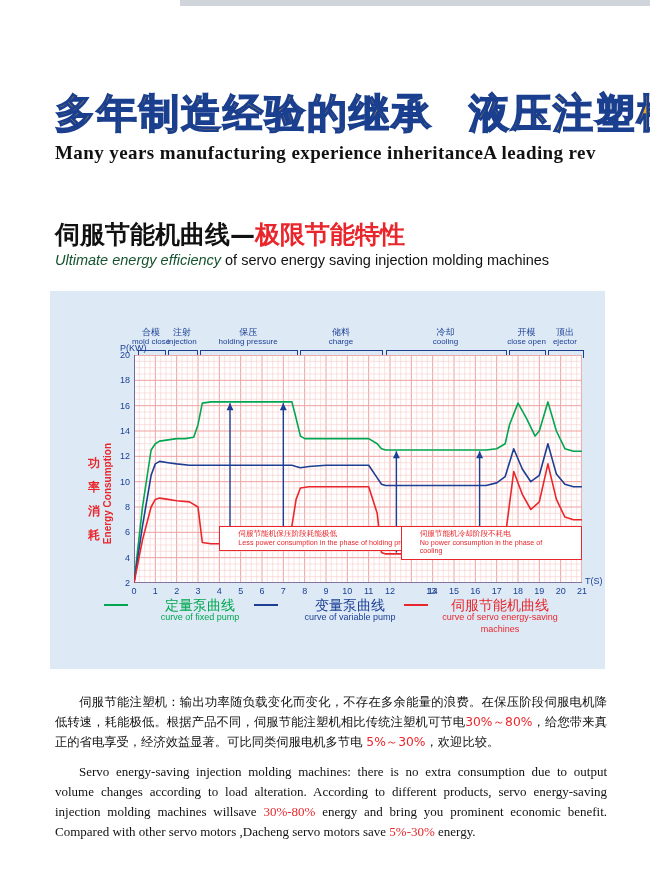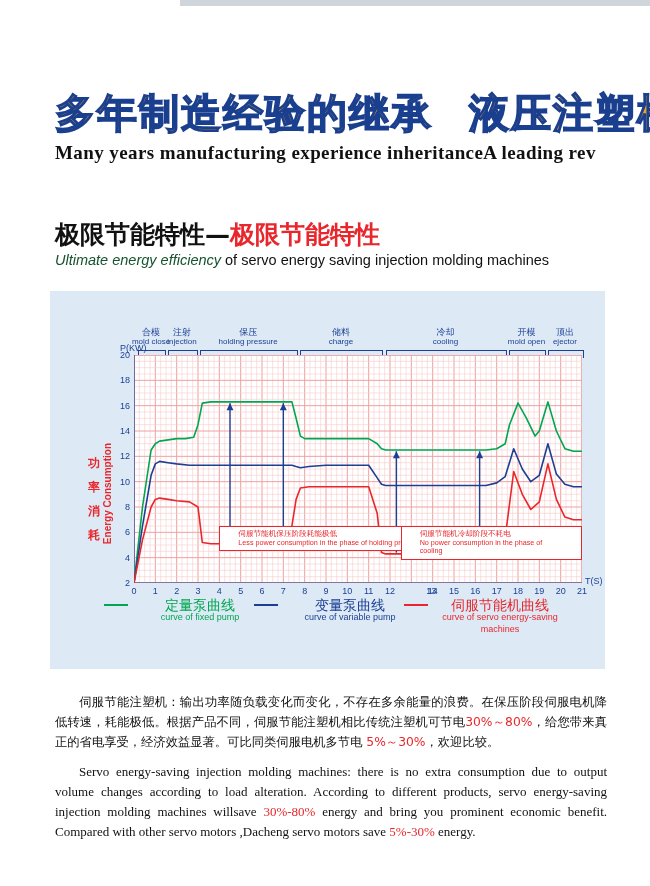--- a/index.html
+++ b/index.html
@@ -123,21 +123,21 @@
 <div class="topbar"></div>
 
 <div class="banner">
   <div class="banner-cn">
     <span>多年制造经验的继承</span><span class="gap"></span><span>液压注塑机</span>
   </div>
   <div class="banner-en">Many years manufacturing experience inheritanceA leading rev</div>
 </div>
 
 <div class="sec-title">
-  <span>极限节能特性—</span><span class="red">极限节能特性</span>
+  <span>伺服节能机曲线—</span><span class="red">极限节能特性</span>
 </div>
 <div class="sec-sub">
   <span class="red">Ultimate energy efficiency</span><span> of servo energy saving injection molding machines</span>
 </div>
 
 <div class="panel">
 
   <div class="phases" id="phases">
       <div class="phase" style="left: 69.0667px; top: 24px; width: 64px;">
         <span class="cn">合模</span>
@@ -159,21 +159,21 @@
         <span class="en">charge</span>
       </div>
       <div class="phase-tick" style="left: 250.4px; width: 81.0667px;"></div>
       <div class="phase" style="left: 363.467px; top: 24px; width: 64px;">
         <span class="cn">冷却</span>
         <span class="en">cooling</span>
       </div>
       <div class="phase-tick" style="left: 335.733px; width: 119.467px;"></div>
       <div class="phase" style="left: 444.533px; top: 24px; width: 64px;">
         <span class="cn">开模</span>
-        <span class="en">mold open</span>
+        <span class="en">close open</span>
       </div>
       <div class="phase-tick" style="left: 459.467px; width: 34.1333px;"></div>
       <div class="phase" style="left: 482.933px; top: 24px; width: 64px;">
         <span class="cn">顶出</span>
         <span class="en">ejector</span>
       </div>
       <div class="phase-tick" style="left: 497.867px; width: 34.1333px;"></div>
     </div>
 
   <div class="ylabel">

